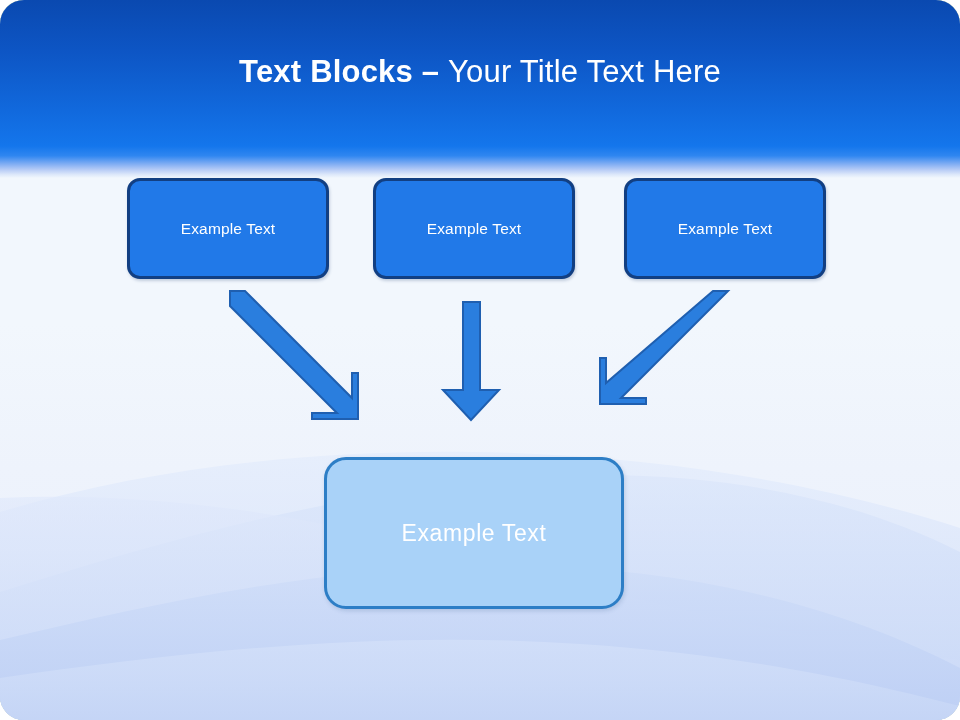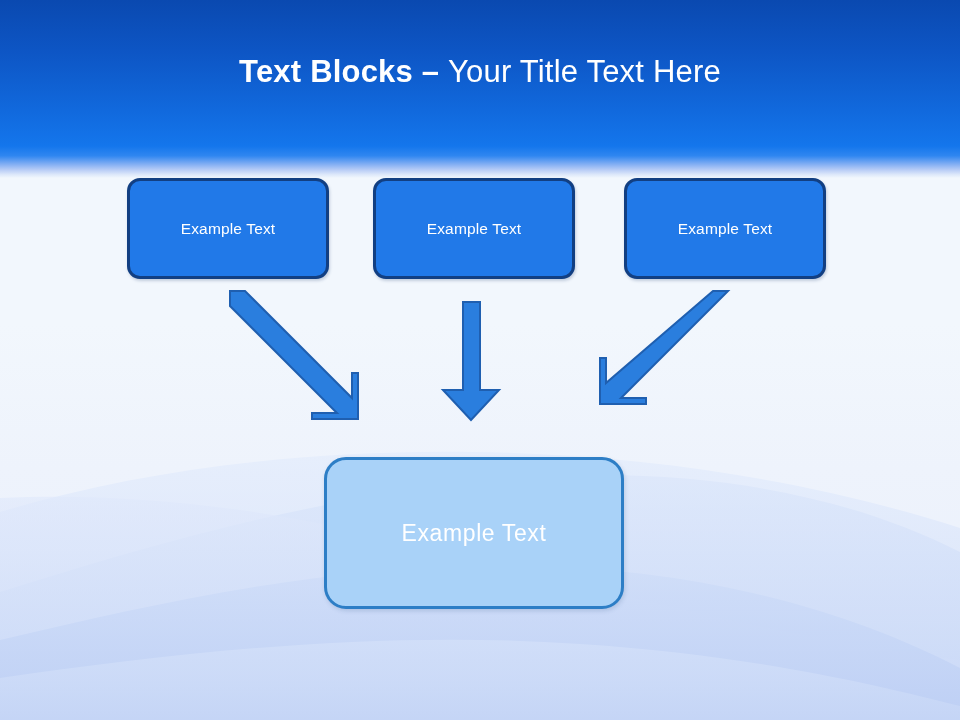--- a/index.html
+++ b/index.html
@@ -9,20 +9,21 @@
   }
   body {
     font-family: "Liberation Sans", sans-serif;
   }
   .slide {
     position: relative;
     width: 960px;
     height: 720px;
     overflow: hidden;
     background: #4d7c0f;
+    border-radius: 24px;
   }
 
   
   .bg-base {
     position: absolute;
     left: 0; top: 0;
     width: 960px; height: 720px;
     background: linear-gradient(to bottom,
         #f2f7fd 0%,
         #f2f7fd 45%,

